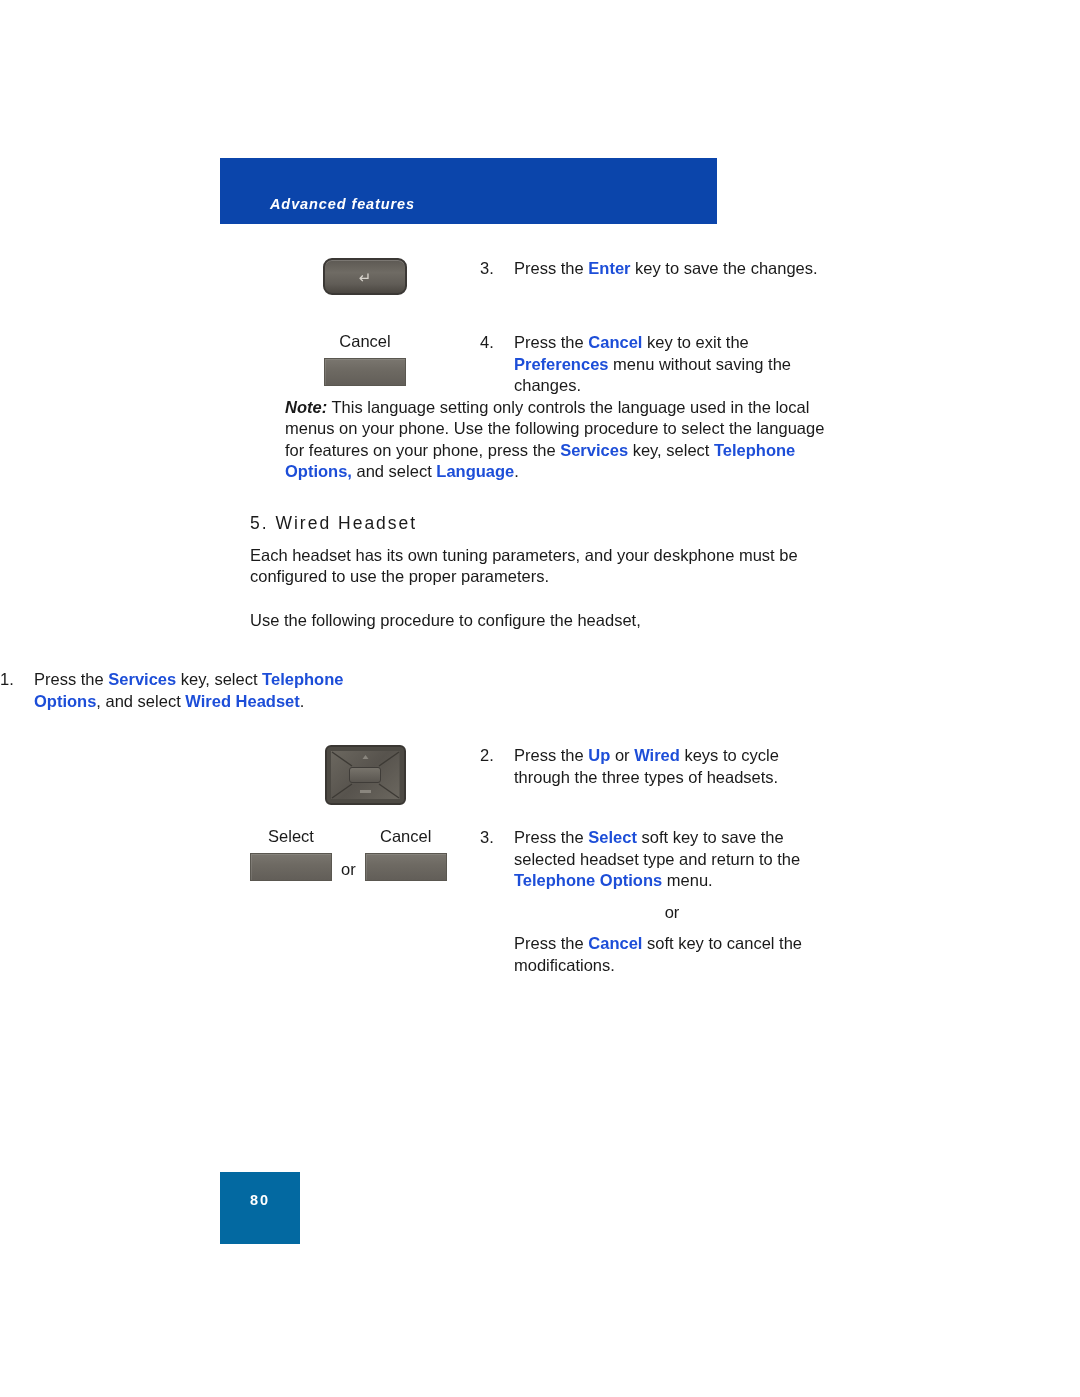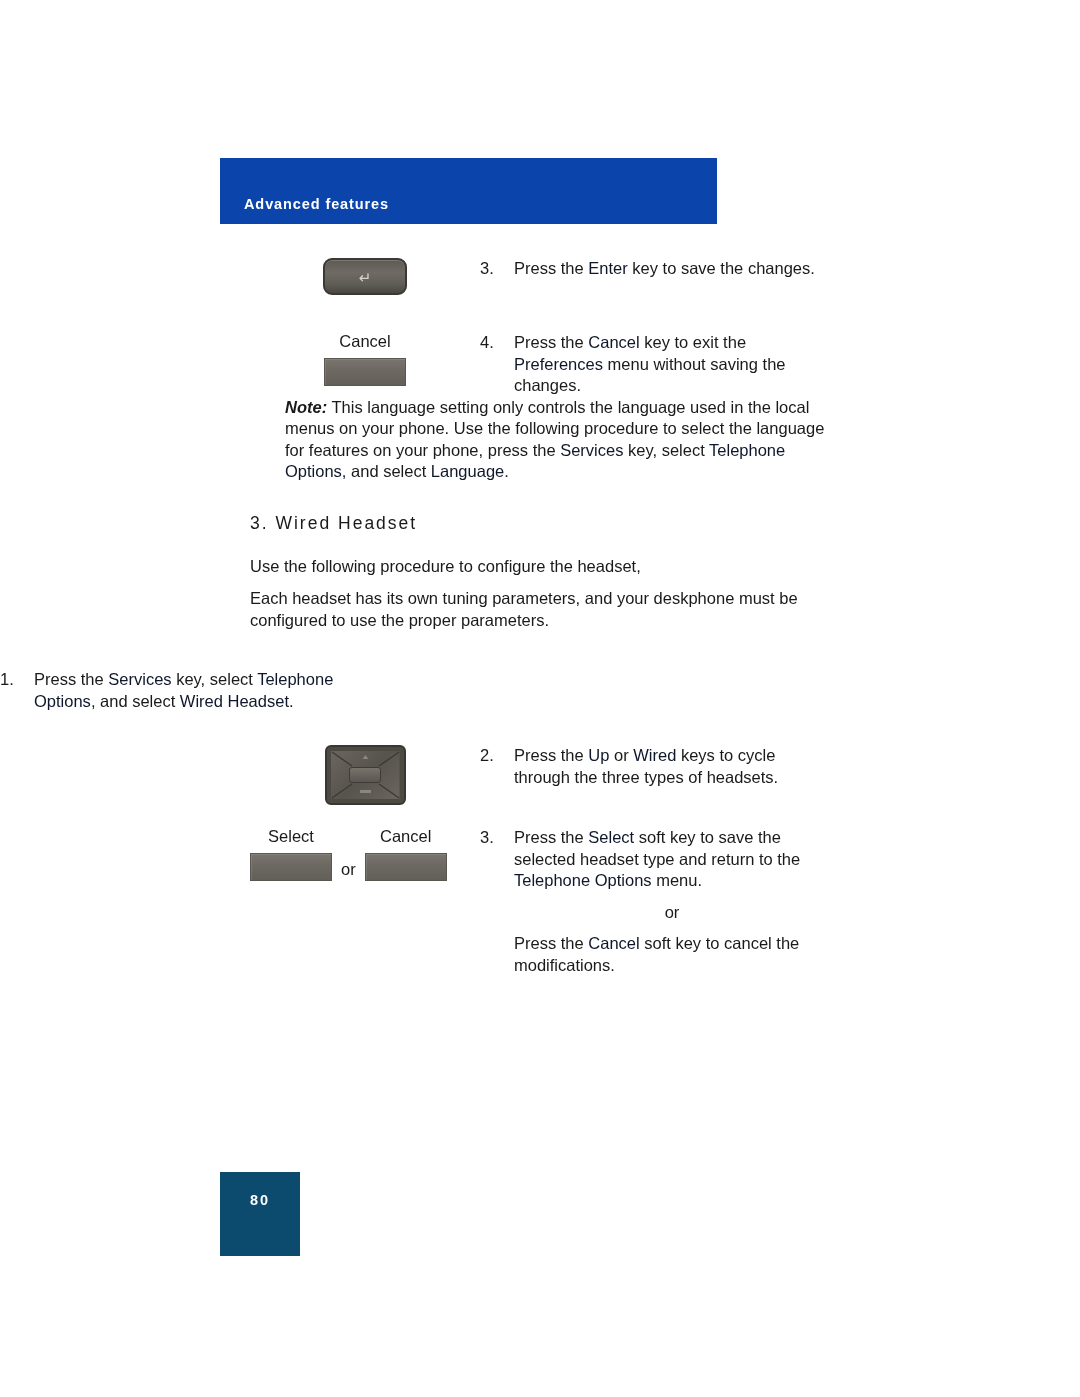--- a/index.html
+++ b/index.html
@@ -25,21 +25,22 @@
     height: 66px;
     background: #0B45AB;
     display: flex;
     align-items: flex-end;
   }
   .header-banner-title {
     color: #ffffff;
     font-size: 14.5px;
     font-weight: bold;
     letter-spacing: 0.9px;
-    padding: 0 0 12px 24px;
+    padding: 0 0 12px 50px;
+    font-style: italic;
   }
 
   
   .content {
     position: absolute;
     left: 0;
     top: 224px;
     width: 1080px;
   }
 
@@ -70,22 +71,22 @@
     left: 0;
     top: 0;
     width: 34px;
     text-align: left;
     font-size: 16.5px;
   }
   .text-body {
     padding-left: 34px;
   }
   b.blue {
-    color: #0f172a;
-    font-weight: normal;
+    color: #1d4ed8;
+    font-weight: bold;
   }
 
   
   .key-enter {
     width: 80px;
     height: 33px;
     border-radius: 9px;
     background: linear-gradient(180deg,#5d5953 0%, #6f6b64 38%, #615d57 72%, #4a4641 100%);
     border: 2px solid #3b3835;
     box-shadow: inset 0 1px 0 rgba(255,255,255,0.18);
@@ -212,22 +213,22 @@
     font-size: 16.5px;
     padding-left: 34px;
   }
 
   
   .page-box {
     position: absolute;
     left: 220px;
     top: 1172px;
     width: 80px;
-    height: 84px;
-    background: #0c4a6e;
+    height: 72px;
+    background: #0369a1;
   }
   .page-num {
     color: #ffffff;
     font-size: 14.5px;
     font-weight: bold;
     letter-spacing: 2px;
     text-align: center;
     padding-top: 20px;
   }
 </style>
@@ -260,25 +261,25 @@
     <div class="text-col">
       <span class="num">4.</span>
       <div class="text-body">Press the <b class="blue">Cancel</b> key to exit the <b class="blue">Preferences</b> menu without saving the changes.</div>
     </div>
   </div>
 
   <div class="note-block" style="">
     <span class="note-lead">Note:</span><span> This language setting only controls the language used in the local menus on your phone. Use the following procedure to select the language for features on your phone, press the <b class="blue">Services</b> key, select <b class="blue">Telephone Options,</b> and select <b class="blue">Language</b>.</span>
   </div>
 
-  <div class="section-heading" style="margin-top:30px;">3. Wired Headset</div>
+  <div class="section-heading" style="margin-top:30px;">5. Wired Headset</div>
+
+  <div class="para" style="margin-top:11px;">Each headset has its own tuning parameters, and your deskphone must be configured to use the proper parameters.</div>
 
   <div class="para" style="margin-top:22px;">Use the following procedure to configure the headset,</div>
-
-  <div class="para" style="margin-top:11px;">Each headset has its own tuning parameters, and your deskphone must be configured to use the proper parameters.</div>
 
   <div class="step-row" style="margin-top:38px;">
     <div class="text-col">
       <span class="num">1.</span>
       <div class="text-body">Press the <b class="blue">Services</b> key, select <b class="blue">Telephone Options</b>, and select <b class="blue">Wired Headset</b>.</div>
     </div>
   </div>
 
   <div class="step-row" style="margin-top:33px;">
     <div class="icon-col">

